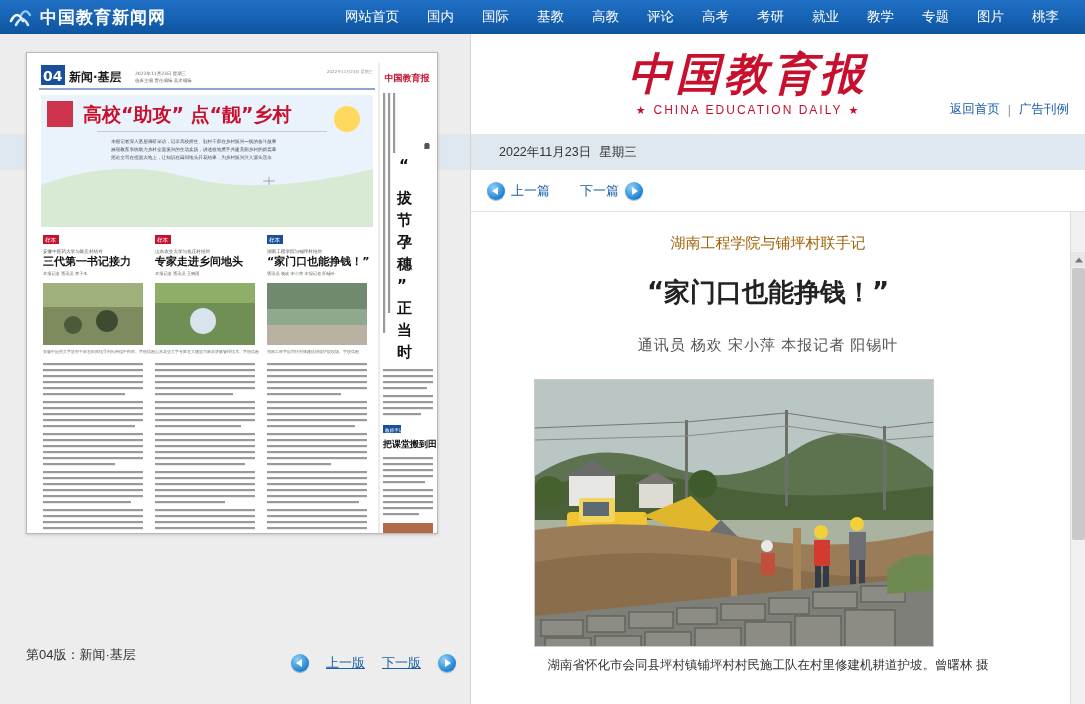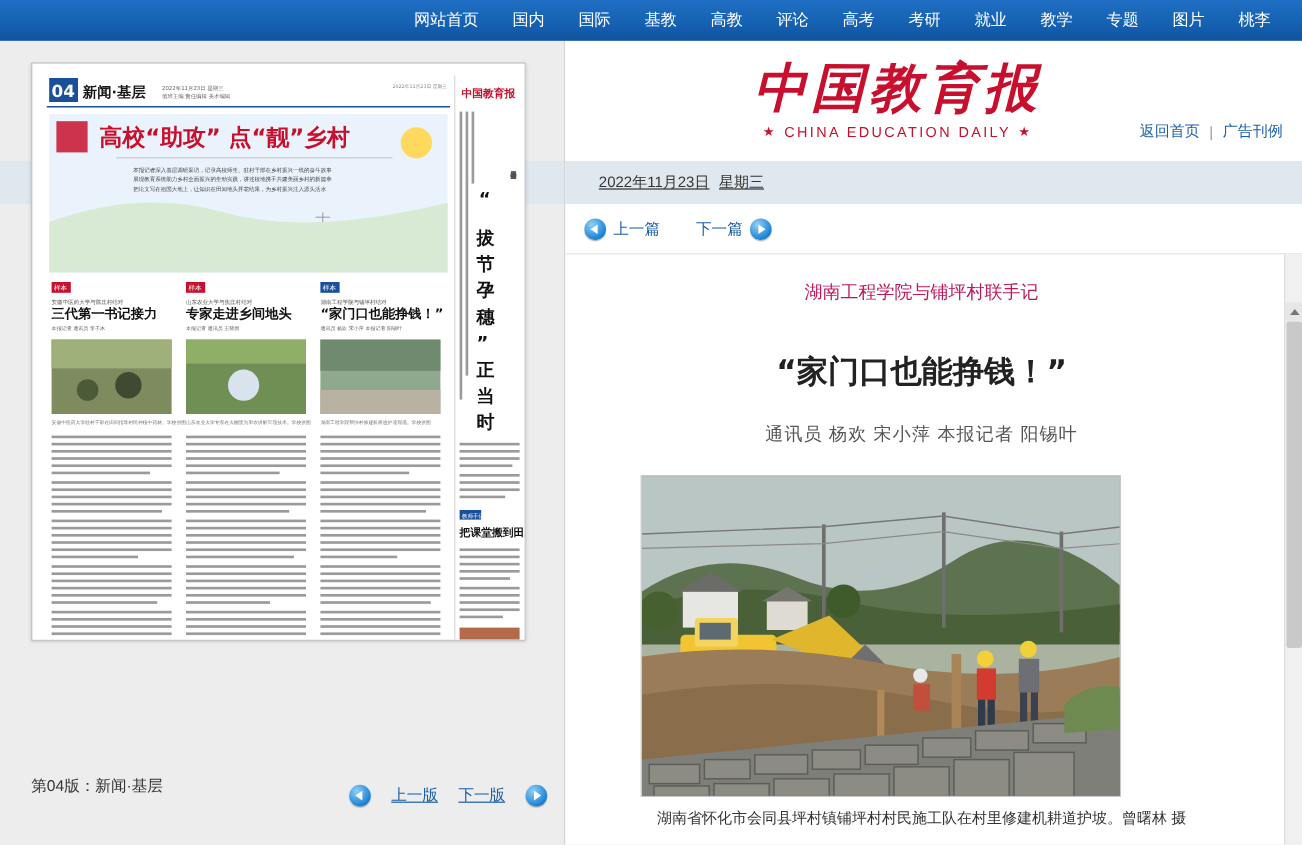--- a/index.html
+++ b/index.html
@@ -155,21 +155,20 @@
   .masthead-links a { color:#1a5fa8; text-decoration:none; }
   .masthead-links .sep { color:#999; }
 
   .datebar {
     height: 36px;
     background: #dfe7ef;
     display: flex; align-items: center;
     padding-left: 28px;
     font-size: 12.5px;
     color: #333;
-    text-decoration: underline;
   }
   .navbar2 {
     height: 42px;
     display: flex; align-items: center;
     padding-left: 16px;
     gap: 8px;
     font-size: 13px;
     border-bottom: 1px solid #e3e3e3;
   }
   .navbar2 a { color: #1a5fa8; text-decoration: none; }
@@ -177,22 +176,22 @@
 
   .article {
     position: relative;
     padding: 22px 70px 0 50px;
     height: calc(100% - 178px);
     overflow: hidden;
   }
   .kicker {
     text-align: center;
     font-size: 15px;
-    color: #be185d;
-    margin-bottom: 39px;
+    color: #a16207;
+    margin-bottom: 22px;
     font-family: "DejaVu Sans", sans-serif;
   }
   .headline {
     text-align: center;
     font-size: 26px;
     font-weight: bold;
     color: #222;
     margin-bottom: 26px;
     font-family: "DejaVu Sans", sans-serif;
   }
@@ -245,20 +244,30 @@
     content:""; position:absolute; left:50%; top:50%;
     transform: translate(-50%,-50%);
     border-style: solid;
   }
   .scroll-arrow.up::after { border-width: 0 4px 5px 4px; border-color: transparent transparent #777 transparent;}
 </style>
 </head>
 <body>
 
 <div class="topbar">
+  <div class="brand">
+    <span class="brand-logo">
+      <svg width="26" height="26" viewBox="0 0 26 26">
+        <path d="M3 17 C7 9, 11 9, 15 17" stroke="#ffffff" stroke-width="2.6" fill="none" stroke-linecap="round"></path>
+        <path d="M8 21 C12 13, 16 13, 20 21" stroke="#cfe6ff" stroke-width="2.6" fill="none" stroke-linecap="round"></path>
+        <path d="M13 11 C16 6, 19 6, 22 11" stroke="#9fd0ff" stroke-width="2.2" fill="none" stroke-linecap="round"></path>
+      </svg>
+    </span>
+    <span>中国教育新闻网</span>
+  </div>
   <nav class="nav-items">
     <a href="#">网站首页</a>
     <a href="#">国内</a>
     <a href="#">国际</a>
     <a href="#">基教</a>
     <a href="#">高教</a>
     <a href="#">评论</a>
     <a href="#">高考</a>
     <a href="#">考研</a>
     <a href="#">就业</a>

